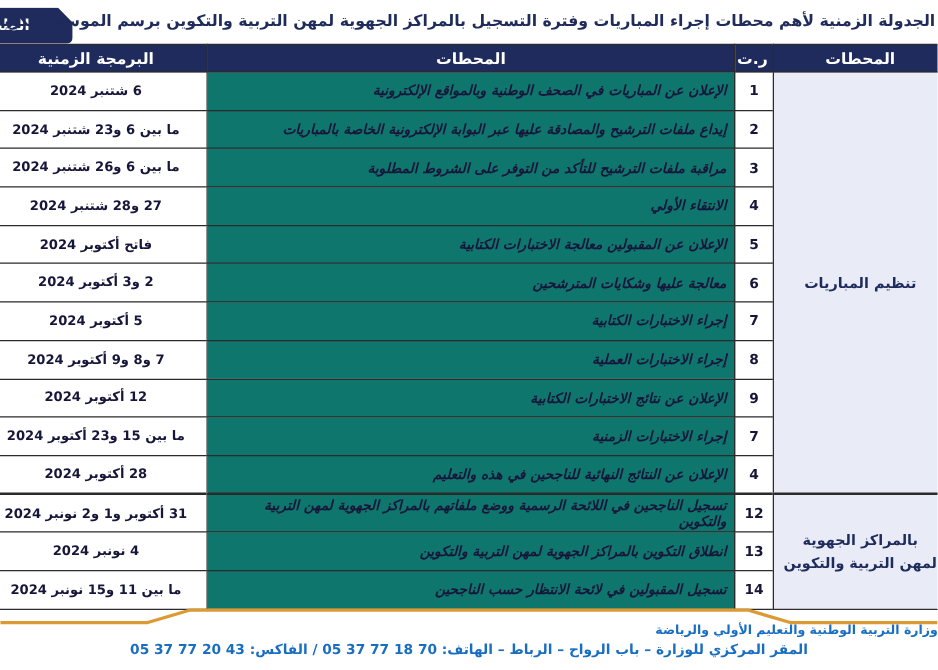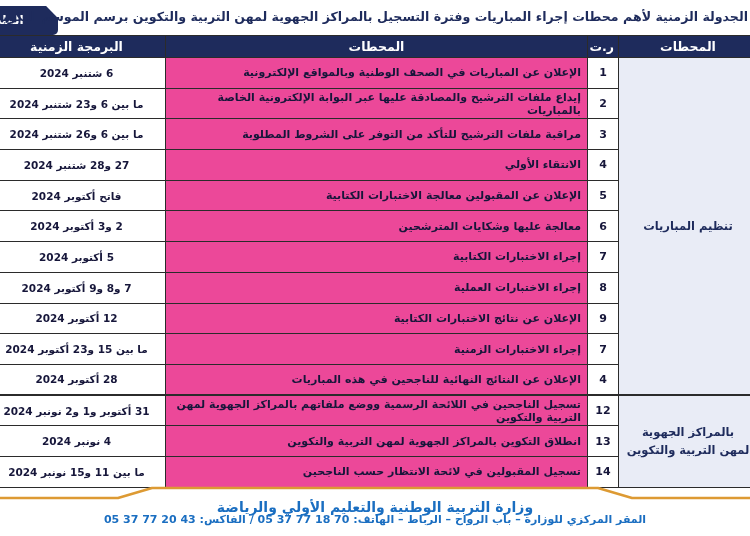--- a/index.html
+++ b/index.html
@@ -36,32 +36,32 @@
   }
   col.c-station{width:139px;} col.c-num{width:31px;}
   col.c-op{width:422px;} col.c-time{width:178px;}
   th,td{border:1px solid #2b2b2b;box-sizing:border-box;}
   thead th{
     background:#1e2b5c;color:#ffffff;height:22px;
     font-size:12.5px;font-weight:700;text-align:center;padding:0 4px;
   }
   tbody td{height:30.7px;vertical-align:middle;color:#16163a;}
   td.num{font-size:11px;font-weight:700;text-align:center;background:#ffffff;}
-  td.op{font-size:11px;font-weight:700;text-align:right;padding:0 6px;background:#ec4899;}
+  td.op{font-size:11px;font-weight:700;text-align:right;padding:0 6px;background:#0f766e;font-style:italic;}
   td.time{font-size:10.5px;font-weight:700;text-align:center;background:#ffffff;padding:0 2px;}
   td.station{
     background:#e9ecf6;color:#1e2b5c;text-align:center;
     font-size:11.5px;font-weight:700;padding:0 6px;line-height:1.6;
   }
   tr.group-start td{border-top:2px solid #2b2b2b;}
   
   .footer-divider{position:absolute;top:483px;left:0;width:750px;height:20px;}
   .footer-ministry{
-    position:absolute;top:499px;left:0;right:0;text-align:center;
-    color:#1a6ec1;font-size:14px;font-weight:700;
+    position:absolute;top:499px;left:0;right:0;text-align:right;
+    color:#1a6ec1;font-size:10px;font-weight:700;
   }
   .footer-address{
     position:absolute;top:513px;left:0;right:0;text-align:center;
     color:#1a6ec1;font-size:11px;font-weight:700;
   }
 </style>
 </head>
 <body>
 
 <div class="annex-tab">الملحق</div>
@@ -131,21 +131,21 @@
         <td class="op">الإعلان عن نتائج الاختبارات الكتابية</td>
         <td class="time">12 أكتوبر 2024</td>
       </tr>
       <tr>
         <td class="num">7</td>
         <td class="op">إجراء الاختبارات الزمنية</td>
         <td class="time">ما بين 15 و23 أكتوبر 2024</td>
       </tr>
       <tr>
         <td class="num">4</td>
-        <td class="op">الإعلان عن النتائج النهائية للناجحين في هذه المباريات</td>
+        <td class="op">الإعلان عن النتائج النهائية للناجحين في هذه والتعليم</td>
         <td class="time">28 أكتوبر 2024</td>
       </tr>
       <tr class="group-start">
         <td class="station" rowspan="3">بالمراكز الجهوية لمهن التربية والتكوين</td>
         <td class="num">12</td>
         <td class="op">تسجيل الناجحين في اللائحة الرسمية ووضع ملفاتهم بالمراكز الجهوية لمهن التربية والتكوين</td>
         <td class="time">31 أكتوبر و1 و2 نونبر 2024</td>
       </tr>
       <tr>
         <td class="num">13</td>

